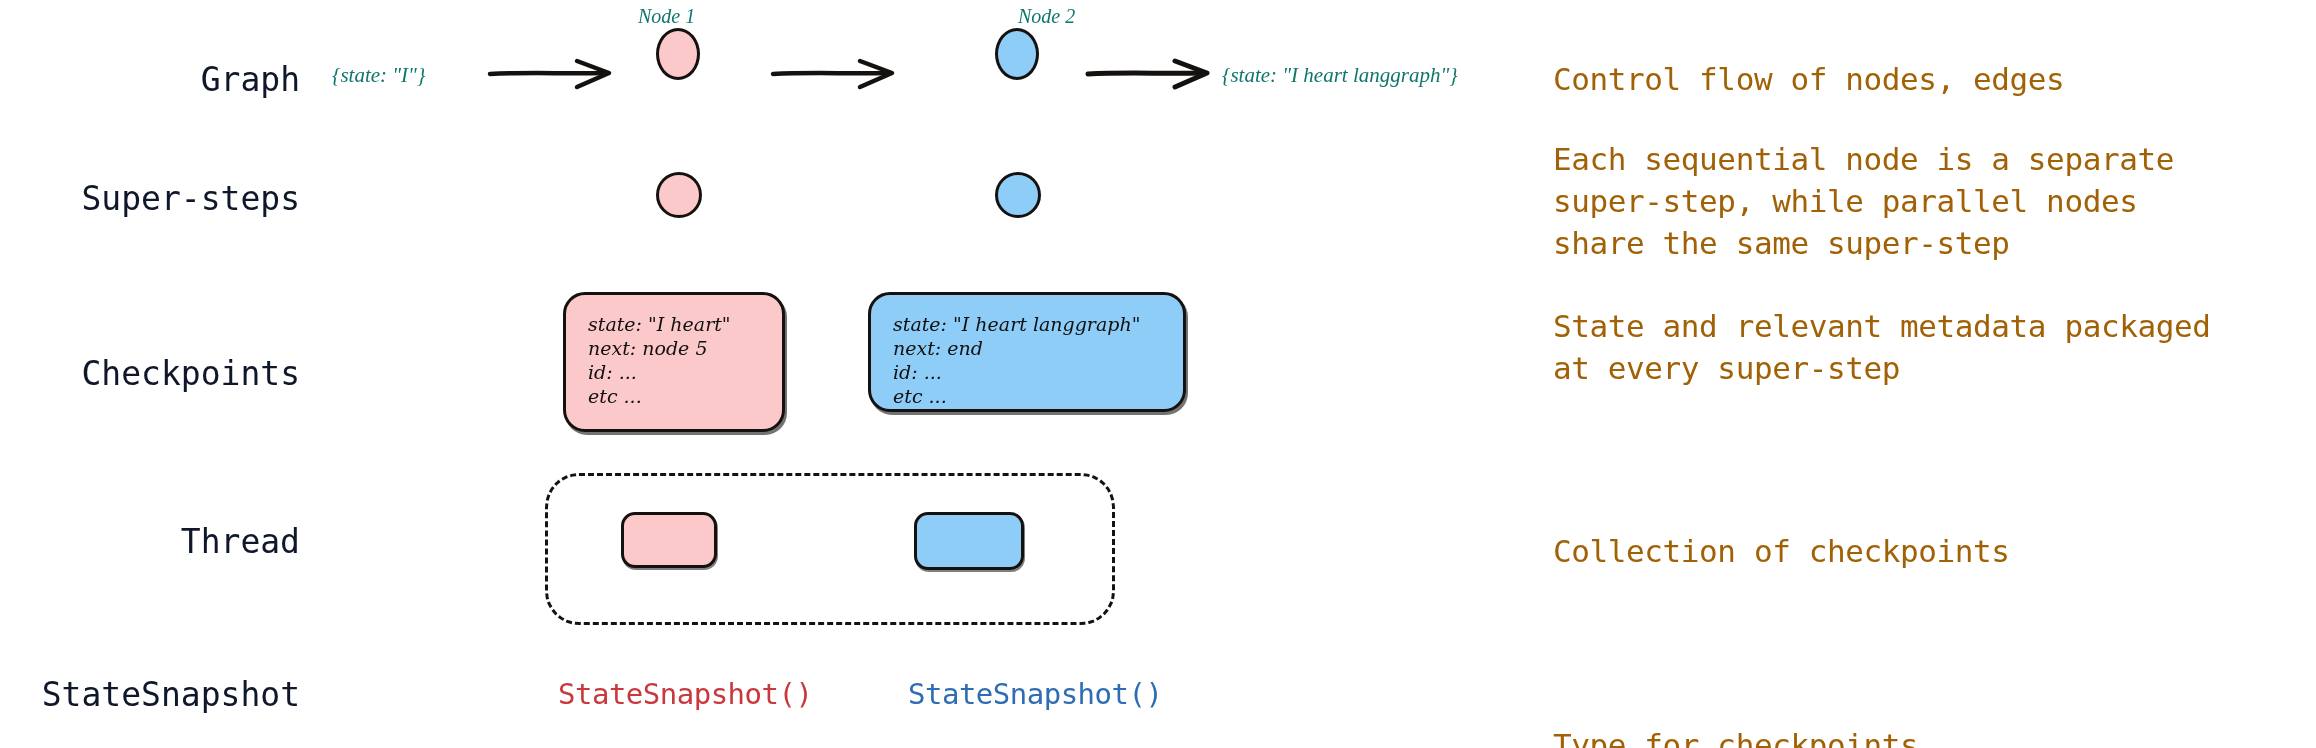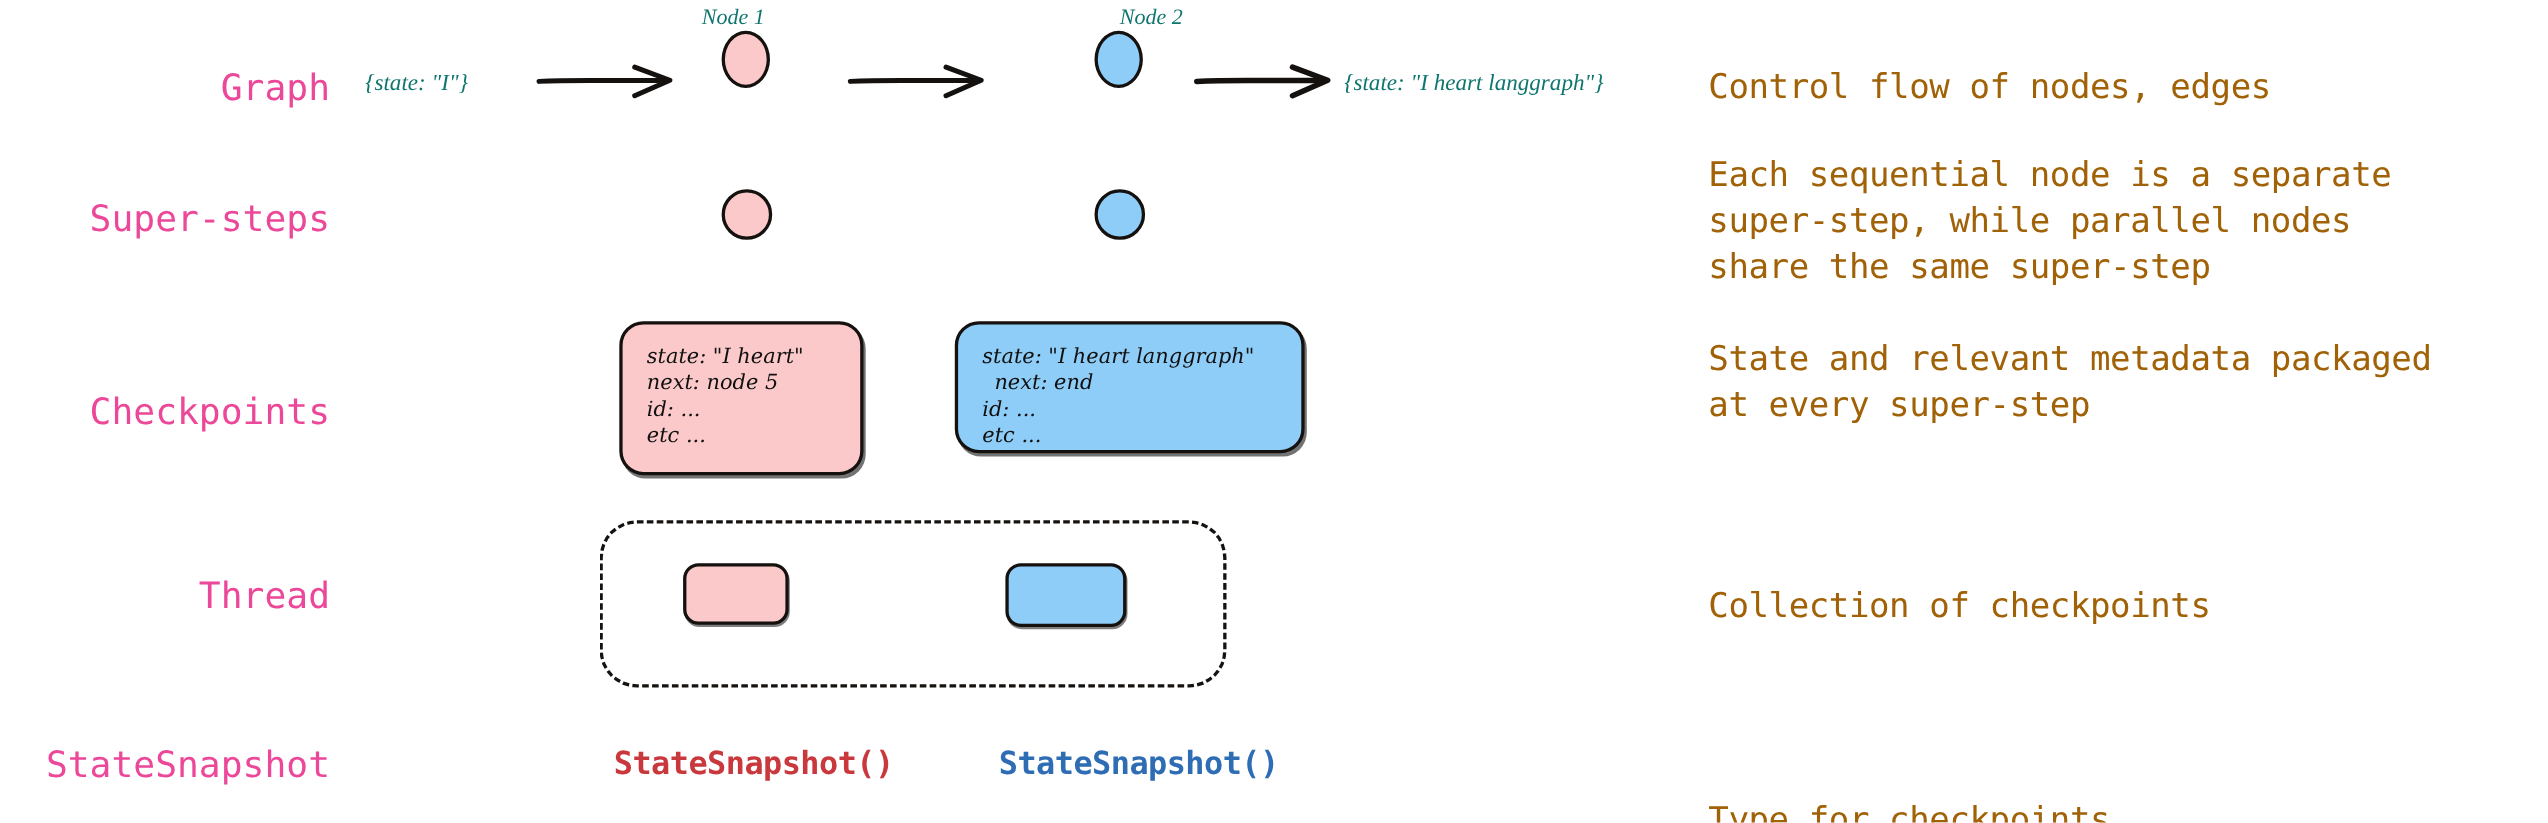--- a/index.html
+++ b/index.html
@@ -19,21 +19,21 @@
     background: #ffffff;
     overflow: hidden;
   }
   .row-label-box {
     position: absolute;
     left: 0;
     width: 300px;
     text-align: right;
     font-family: "DejaVu Sans Mono", monospace;
     font-size: 33px;
-    color: #ec4899;
+    color: #0f172a;
     white-space: nowrap;
     line-height: 1;
   }
 
   
   .desc {
     position: absolute;
     left: 1553px;
     width: 760px;
     font-family: "DejaVu Sans Mono", monospace;
@@ -108,21 +108,20 @@
   }
 
   
   .snap {
     position: absolute;
     font-family: "DejaVu Sans Mono", monospace;
     font-size: 29px;
     letter-spacing: -0.5px;
     white-space: nowrap;
     line-height: 1;
-    font-weight: bold;
   }
 </style>
 </head>
 <body>
 
 <div id="canvas">
 
   <div class="row-label-box" style="top:63px;">Graph</div>
 
   <div class="hand hand-node" style="left:638px; top:6px;">Node 1</div>
@@ -172,21 +171,21 @@
 
   <div class="ckpt pink" style="left:563px; top:292px; width:222px; height:140px;">
     <div class="ckpt-lines">state: "I heart"</div>
     <div class="ckpt-lines" style="top:41px;">next: node 5</div>
     <div class="ckpt-lines" style="top:65px;">id: ...</div>
     <div class="ckpt-lines" style="top:89px;">etc ...</div>
   </div>
 
   <div class="ckpt blue" style="left:868px; top:292px; width:318px; height:120px;">
     <div class="ckpt-lines">state: "I heart langgraph"</div>
-    <div class="ckpt-lines" style="top:41px;margin-left:11px;">next: end</div>
+    <div class="ckpt-lines" style="top:41px;">next: end</div>
     <div class="ckpt-lines" style="top:65px;">id: ...</div>
     <div class="ckpt-lines" style="top:89px;">etc ...</div>
   </div>
 
   <div class="desc" style="top:305px;">State and relevant metadata packaged
 at every super-step</div>
 
   <div class="row-label-box" style="top:525px;">Thread</div>
 
   <div class="thread-box" style="left:545px; top:473px; width:570px; height:152px;"></div>

